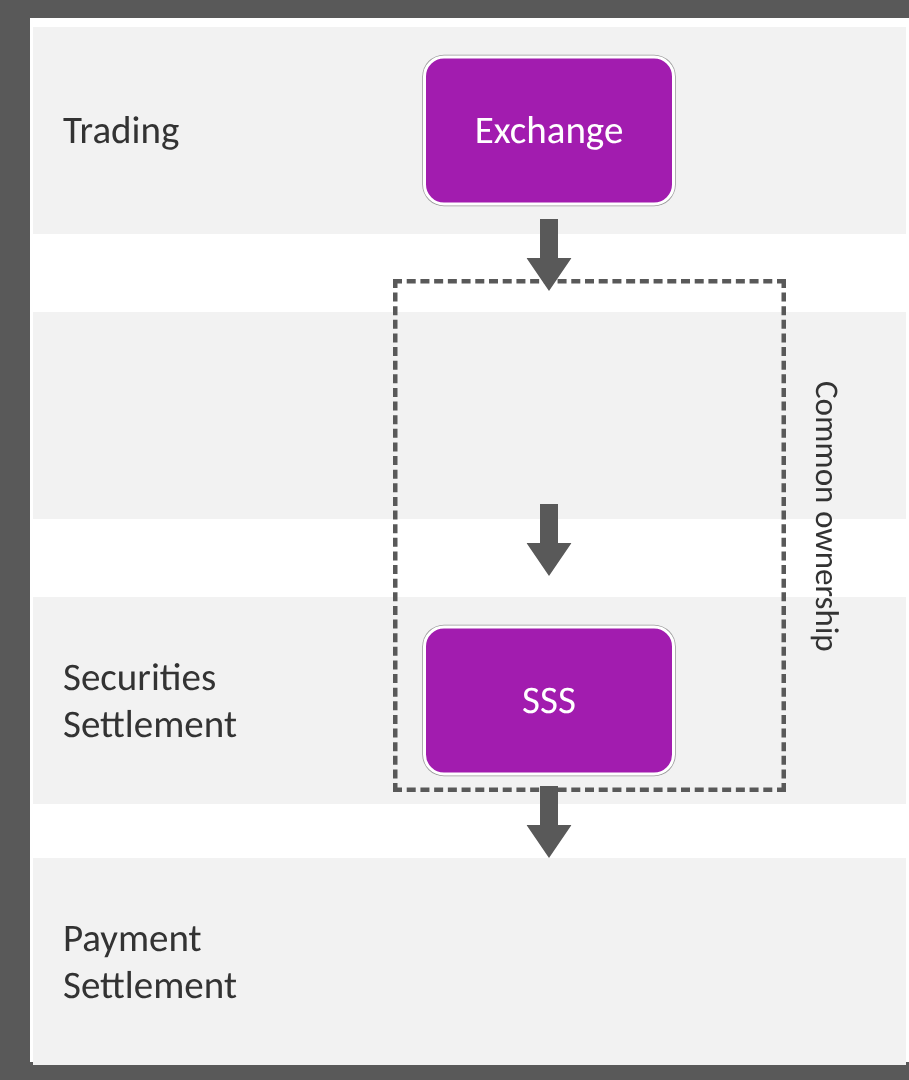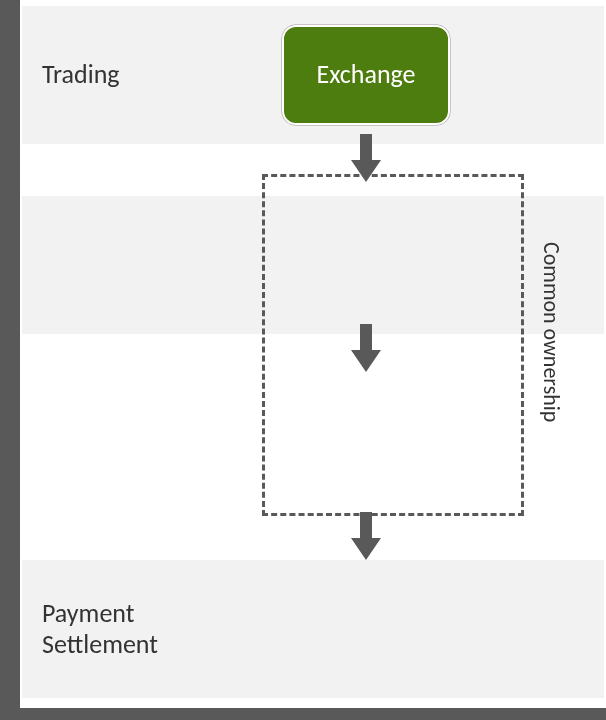--- a/index.html
+++ b/index.html
@@ -11,21 +11,21 @@
       font-family: Calibri, Arial, sans-serif;
       background: #fff;
       width: 606px;
       height: 720px;
       position: relative;
     }
     .outer-frame {
       width: 606px;
       height: 720px;
       background: #595959;
-      padding: 0 0 12px 20px;
+      padding: 12px 0 12px 20px;
       position: relative;
     }
     .inner-frame {
       background: #fff;
       width: 100%;
       height: 100%;
       border: 2px solid #fff;
       position: relative;
     }
     .stage-row {
@@ -48,21 +48,21 @@
       position: absolute;
       left: 20px;
       line-height: 1.2;
       max-width: 180px;
     }
     .stage-box {
       position: absolute;
       left: 260px;
       width: 168px;
       height: 100px;
-      background: #4d7c0f;
+      background: #a21caf;
       border: 2px solid #fff;
       border-radius: 14px;
       display: flex;
       align-items: center;
       justify-content: center;
       color: #fff;
       font-size: 26px;
       text-align: center;
       line-height: 1.15;
       box-shadow: 0 0 0 0.5px #999;
@@ -106,20 +106,24 @@
   <div class="inner-frame">
 
     <div class="stage-row row1">
       <div class="stage-label">Trading</div>
       <div class="stage-box">Exchange</div>
     </div>
 
     <div class="stage-row row2">
     </div>
 
+    <div class="stage-row row3">
+      <div class="stage-label">Securities Settlement</div>
+      <div class="stage-box">SSS</div>
+    </div>
 
     <div class="stage-row row4">
       <div class="stage-label">Payment Settlement</div>
     </div>
 
     <div class="arrow a1">
       <svg width="30" height="48" viewBox="0 0 30 48">
         <path d="M 9 0 L 9 26 L 0 26 L 15 48 L 30 26 L 21 26 L 21 0 Z" fill="#595959"></path>
       </svg>
     </div>

